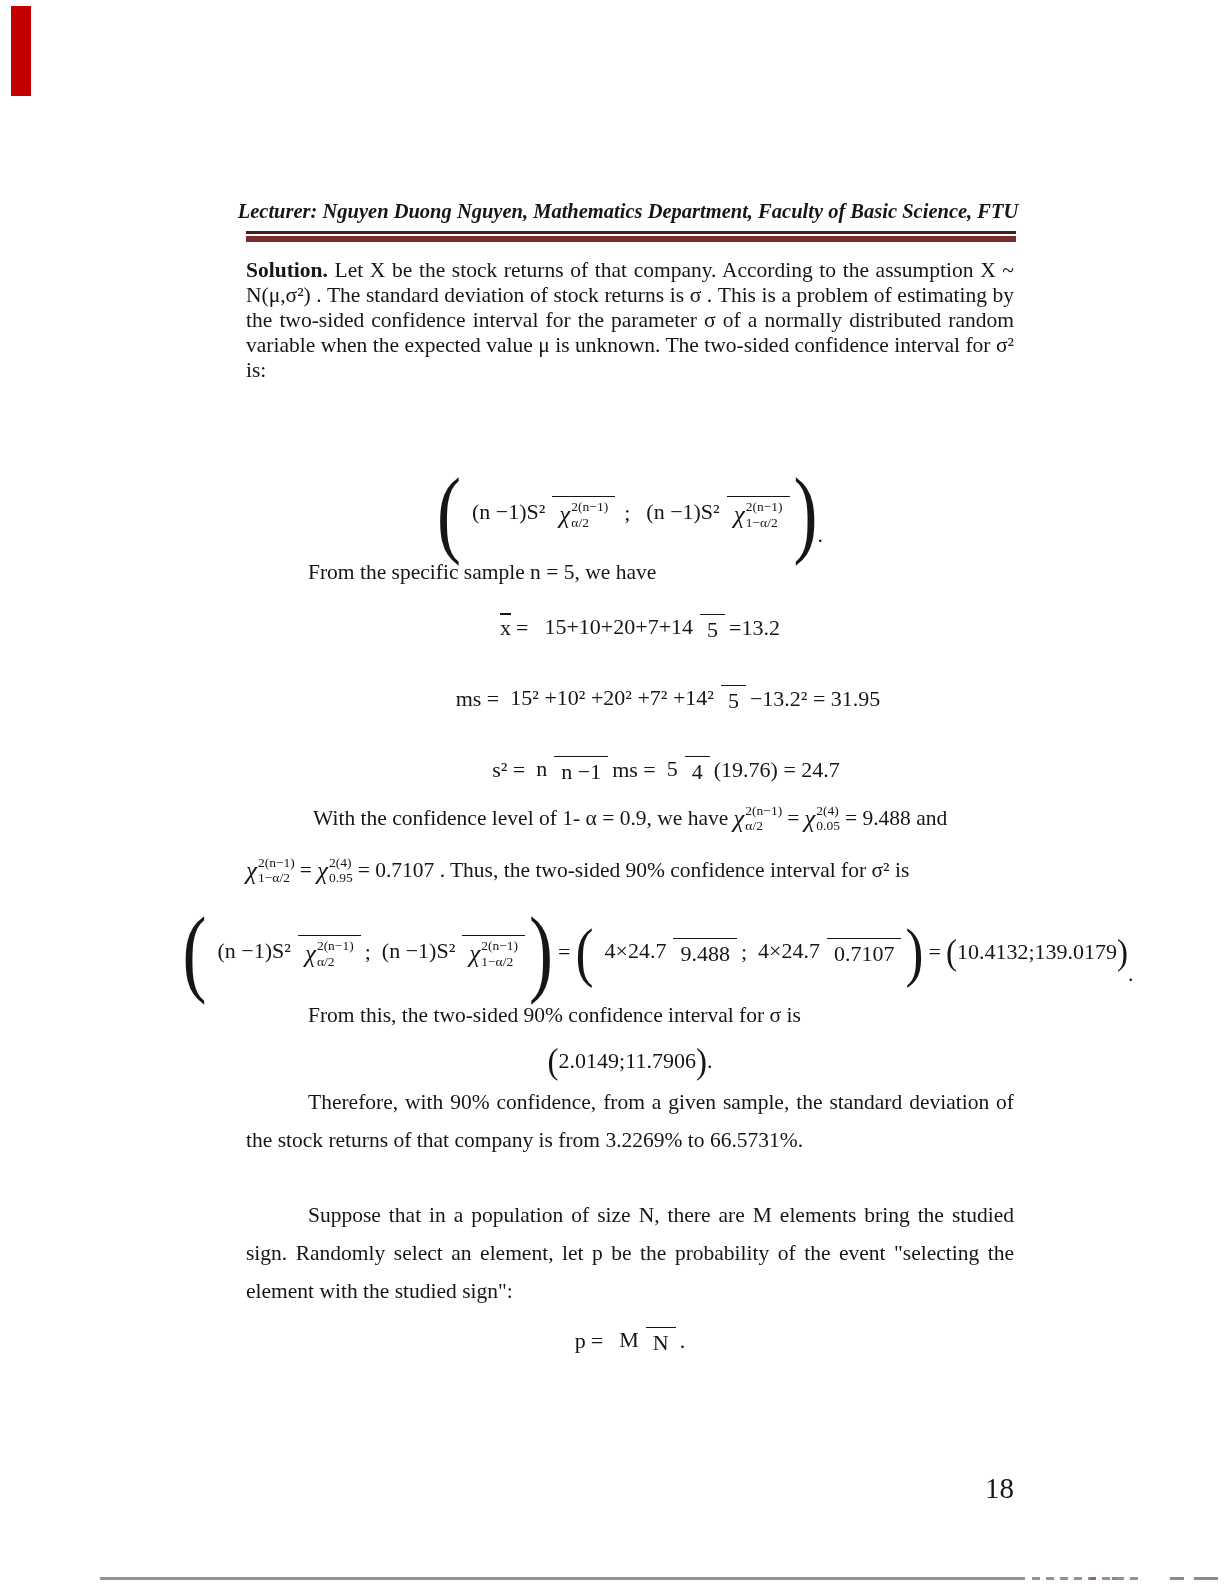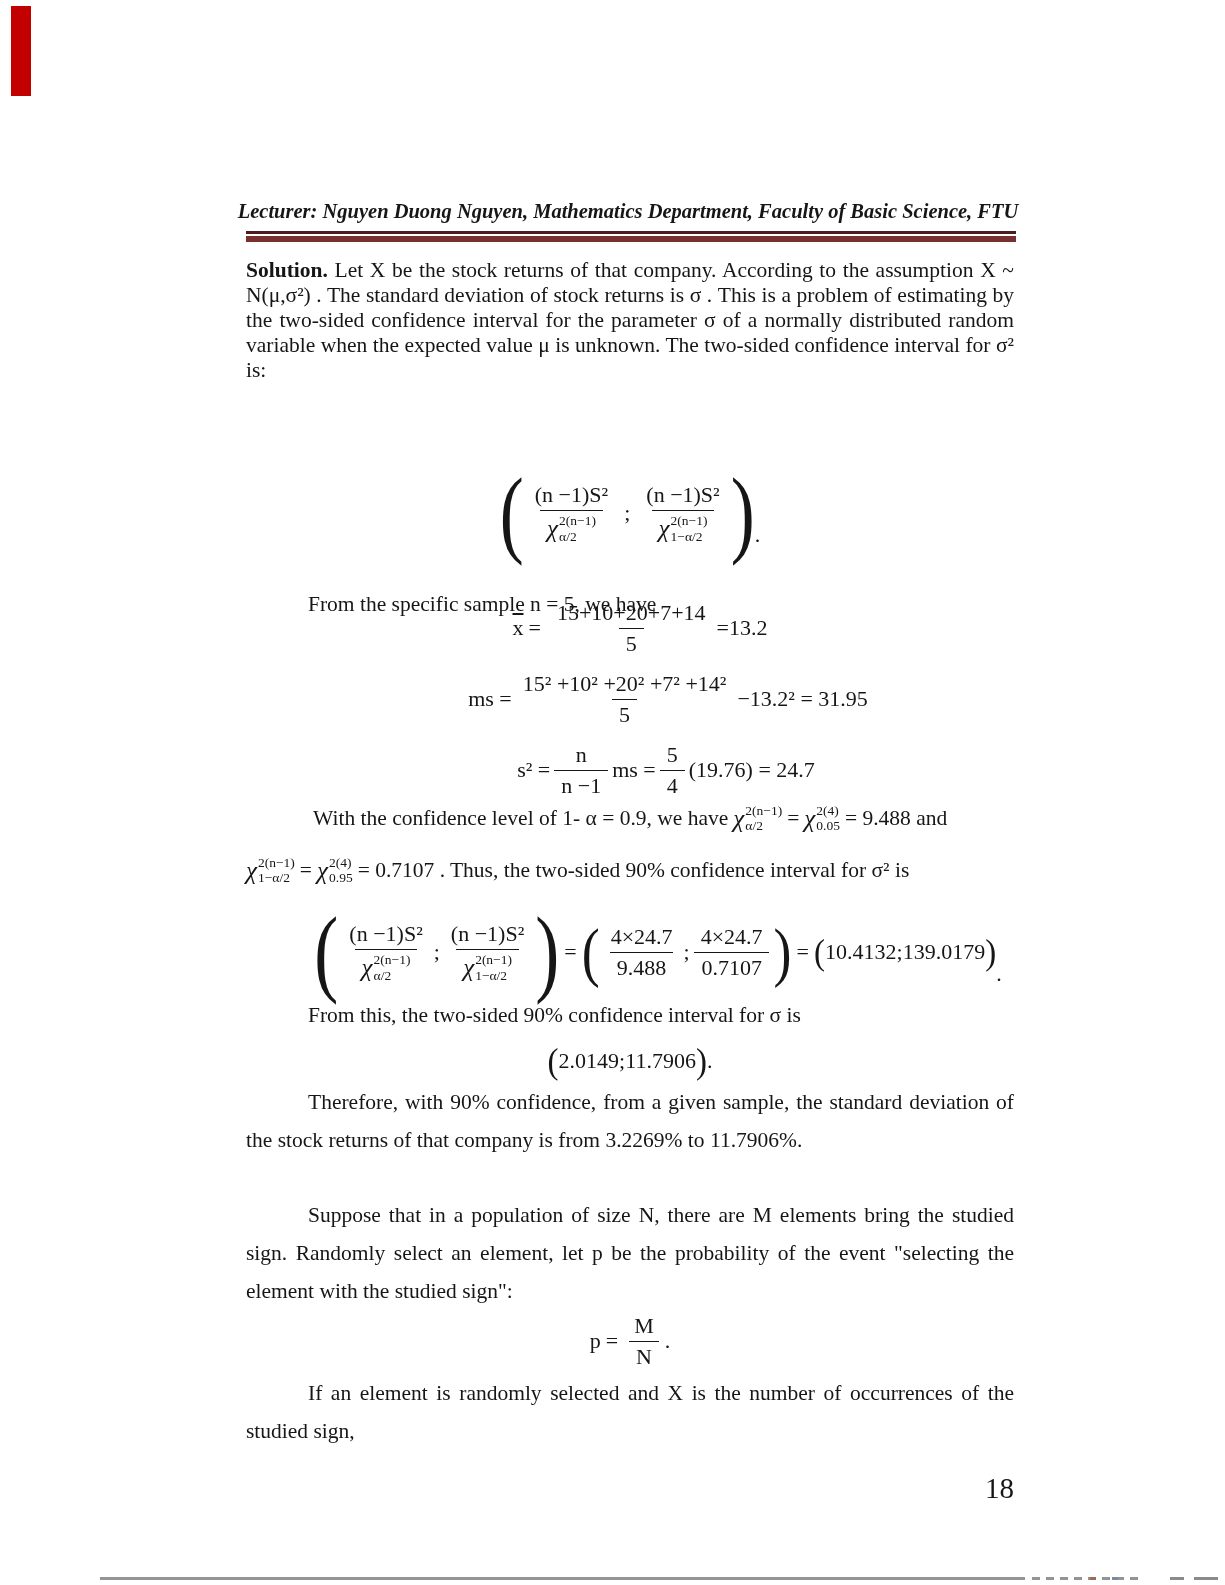--- a/index.html
+++ b/index.html
@@ -21,42 +21,42 @@
   .para{left:246px;width:768px;font-size:21.5px;line-height:25px;text-align:justify;margin:0;}
   .lh38{line-height:38px;}
   .indent{text-indent:62px;}
   .single{white-space:nowrap;text-align:left;}
   .pad-ind{padding-left:62px;}
   .bold{font-weight:bold;}
 
   
   .fx{left:246px;width:768px;display:flex;align-items:center;justify-content:center;
       font-size:22px;white-space:nowrap;}
-  .frac{display:inline-flex;flex-direction:column;align-items:center;margin:4px 4px;}
+  .frac{display:inline-flex;flex-direction:row;align-items:center;margin:4px 4px;}
   .frac .num{padding:0 7px 2px;}
   .frac .den{border-top:1.6px solid #161616;padding:2px 7px 0;}
   .chiterm{display:inline-flex;align-items:center;vertical-align:middle;}
   .chi{font-size:25px;font-style:italic;line-height:1;}
   .ss{display:inline-flex;flex-direction:column;align-items:flex-start;font-size:13.5px;
       line-height:1.12;margin-left:1px;text-align:center;}
   .bigp{font-weight:400;line-height:0;display:inline-block;font-family:"Liberation Serif",serif;}
   .bp-xl{font-size:72px;transform:scaleY(1.35);}
   .bp-l{font-size:54px;transform:scaleY(1.2);}
   .bp-m{font-size:33px;transform:scaleY(1.1);}
   .tail-low{align-self:flex-end;padding-bottom:16px;}
   .gap{margin:0 5px;}
   .overbar{text-decoration:overline;}
 
   
   .chiline{display:flex;align-items:center;font-size:21.5px;white-space:nowrap;}
   .chiline .t{margin:0 5px;}
 
   #p1{top:258px;}
   #f1{top:462px;height:102px;}
-  #p2{top:592px;}
+  #p2{top:560px;}
   #f2{top:597px;height:62px;transform:translateX(10px);}
   #f3{top:661px;height:76px;transform:translateX(38px);}
   #f4{top:739px;height:62px;transform:translateX(36px);}
   #p3a{top:803px;left:308px;}
   #p3b{top:855px;left:246px;}
   #f5{top:901px;height:102px;transform:translateX(28px);}
   #p4{top:1003px;}
   #f6{top:1038px;height:46px;}
   #p5{top:1083px;}
   #h623{top:1160px;text-align:left;}
@@ -235,36 +235,35 @@
 
   <p class="abs para single pad-ind" id="p4">From this, the two-sided 90% confidence interval for σ is</p>
 
   <div class="abs fx" id="f6">
     <span class="bigp bp-m">(</span>
     <span>2.0149;11.7906</span>
     <span class="bigp bp-m">)</span>
     <span>.</span>
   </div>
 
-  <p class="abs para lh38 indent" id="p5">Therefore, with 90% confidence, from a given sample, the standard deviation of the stock returns of that company is from 3.2269% to 11.7906%.</p>
+  <p class="abs para lh38 indent" id="p5">Therefore, with 90% confidence, from a given sample, the standard deviation of the stock returns of that company is from 3.2269% to 66.5731%.</p>
 
 
   <p class="abs para lh38 indent" id="p6">Suppose that in a population of size N, there are M elements bring the studied sign. Randomly select an element, let p be the probability of the event "selecting the element with the studied sign":</p>
 
   <div class="abs fx" id="f7">
     <span>p</span>
     <span class="gap">=</span>
     <span class="frac">
       <span class="num">M</span>
       <span class="den">N</span>
     </span>
     <span>.</span>
   </div>
 
-  <p class="abs para lh38 indent" id="p7">If an element is randomly selected and X is the number of occurrences of the studied sign,</p>
 
   <div class="abs" id="pagenum">18</div>
 
   <div class="abs div-solid"></div>
   <div class="abs div-dash"></div>
   <div class="abs speck1"></div>
   <div class="abs speck2"></div>
   <div class="abs end-dash1"></div>
   <div class="abs end-dash2"></div>
 

